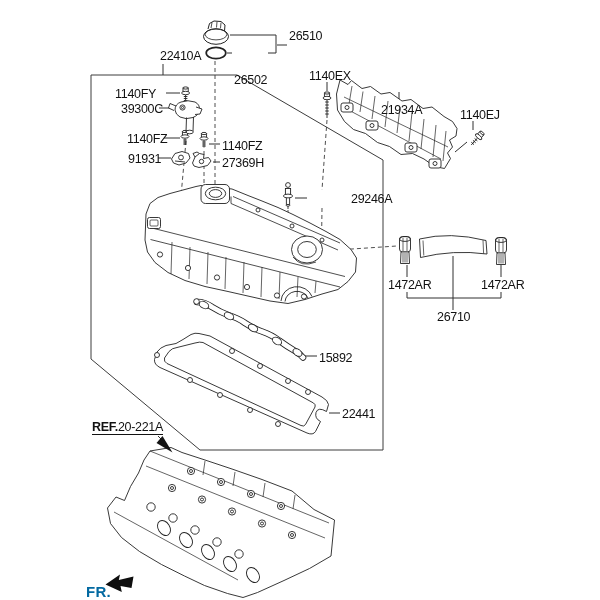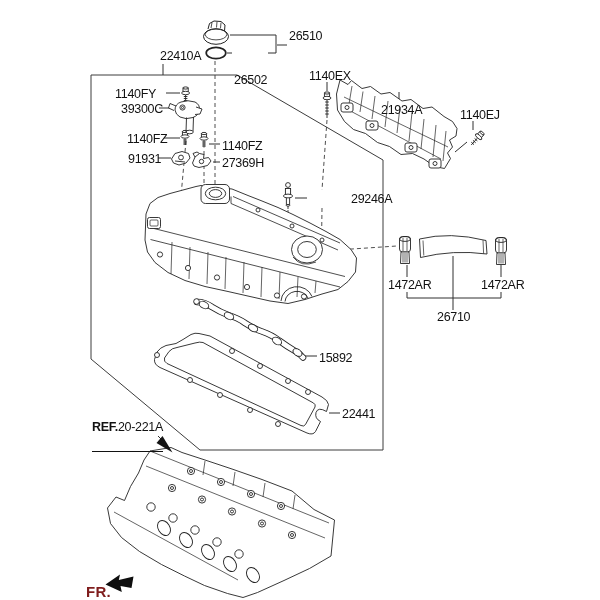--- a/index.html
+++ b/index.html
@@ -3,23 +3,23 @@
 <meta charset="utf-8">
 <style>
   html,body{margin:0;padding:0;background:#fff;}
   .stage{position:relative;width:600px;height:600px;background:#fff;overflow:hidden;
          font-family:"Liberation Sans",sans-serif;}
   .stage svg{position:absolute;left:0;top:0;}
   #callouts .callout{position:absolute;font-size:12.5px;line-height:12px;color:#121212;
          letter-spacing:-0.3px;white-space:nowrap;cursor:default;}
   .ref{position:absolute;font-size:12.5px;line-height:12px;color:#121212;
          letter-spacing:-0.3px;white-space:nowrap;border-bottom:1.3px solid #121212;
-         padding-bottom:18px;text-align:center;}
+         padding-bottom:1px;text-align:center;}
   .ref .b{font-weight:bold;}
-  .fr{position:absolute;font-size:15px;line-height:14px;font-weight:bold;color:#7f1d1d;
+  .fr{position:absolute;font-size:15px;line-height:14px;font-weight:bold;color:#0369a1;
          letter-spacing:0.3px;}
 </style>
 </head>
 <body>
 
 <div class="stage">
 
 <svg width="600" height="600" viewBox="0 0 600 600">
 
   <path d="M91,75 H237 L383,160 V450 H200 L91,359 Z" fill="none" stroke="#3c3c3c" stroke-width="1"></path>

